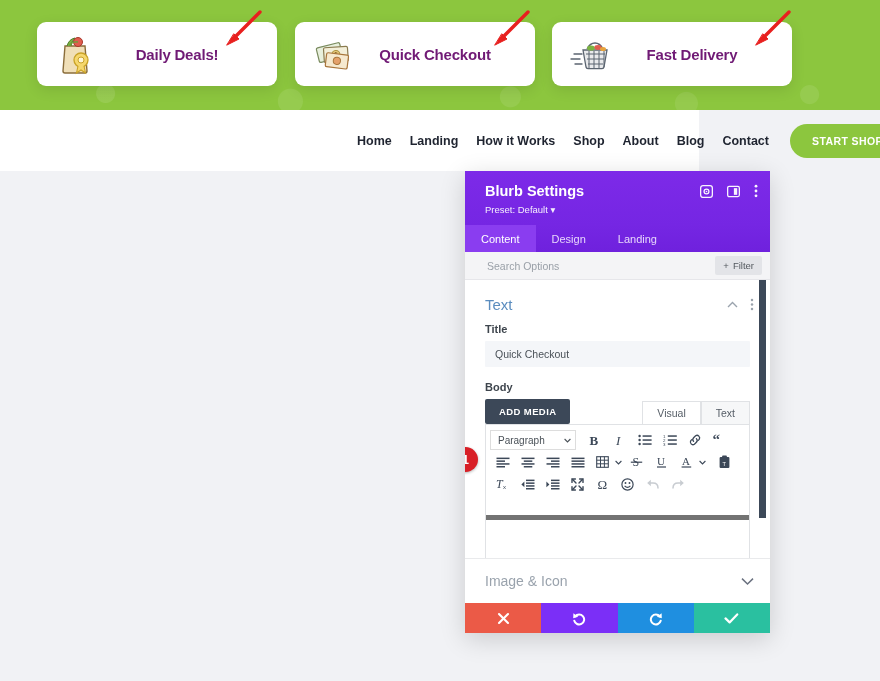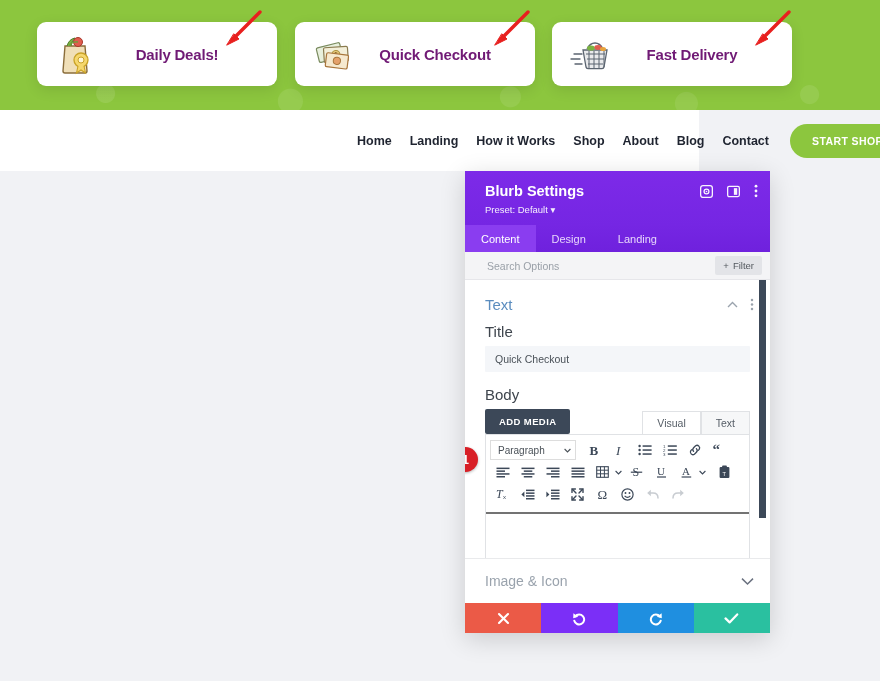--- a/index.html
+++ b/index.html
@@ -128,21 +128,21 @@
   .modal-body { flex: 1; overflow: hidden; position: relative; background: #fff; }
 
   .section-head {
     display: flex; align-items: center; justify-content: space-between;
     padding: 16px 16px 10px 20px;
   }
   .section-title { color: #5b8dbf; font-size: 15px; }
   .section-actions { display: flex; align-items: center; gap: 12px; color: #9aa3ad; }
 
   .field-group { padding: 0 20px; }
-  .field-label { font-size: 15px; color: #3e454d; font-weight: normal; margin-bottom: 6px; }
+  .field-label { font-size: 11px; color: #3e454d; font-weight: bold; margin-bottom: 6px; }
   .text-input {
     width: 100%; background: #f4f6f9; border: none; outline: none;
     padding: 7px 10px; font-size: 10.5px; color: #4a5158;
     font-family: inherit; border-radius: 1px;
   }
 
   .badge-one {
     position: absolute; left: -12px; top: 167px;
     width: 25px; height: 25px; border-radius: 50%;
     background: #d81f26; color: #fff; font-size: 12px; font-weight: bold;
@@ -162,21 +162,21 @@
   }
   .vt-tabs { display: flex; align-items: flex-end; text-align: center; }
   .vt-tab {
     font-size: 10.5px; color: #555d66; padding: 5px 14px;
     background: #f6f7f8; border: 1px solid #e0e2e5; border-bottom: none;
     cursor: pointer;
   }
   .vt-tab.active { background: #fff; border-color: #e0e2e5; }
 
   .editor-box { border: 1px solid #e0e2e5; background: #fff; margin-top: 0; }
-  .editor-toolbar { border-bottom: 2px solid #737373; padding: 4px 4px 7px 4px; }
+  .editor-toolbar { border-bottom: 5px solid #737373; padding: 4px 4px 20px 4px; }
   .tb-row { display: flex; align-items: center; height: 22px; }
   .tb-btn {
     width: 25px; height: 22px; display: flex; align-items: center;
     justify-content: center; cursor: pointer; color: #3c4858;
   }
   .tb-btn.dim { color: #c8ccd1; }
   .tb-caret { width: 9px; color: #3c4858; display: flex; align-items: center; cursor: pointer;}
   .tb-select {
     border: 1px solid #ddd; background: #fff; font-size: 10px; color: #4a5158;
     padding: 3px 4px 3px 7px; width: 86px; height: 20px; font-family: inherit;

